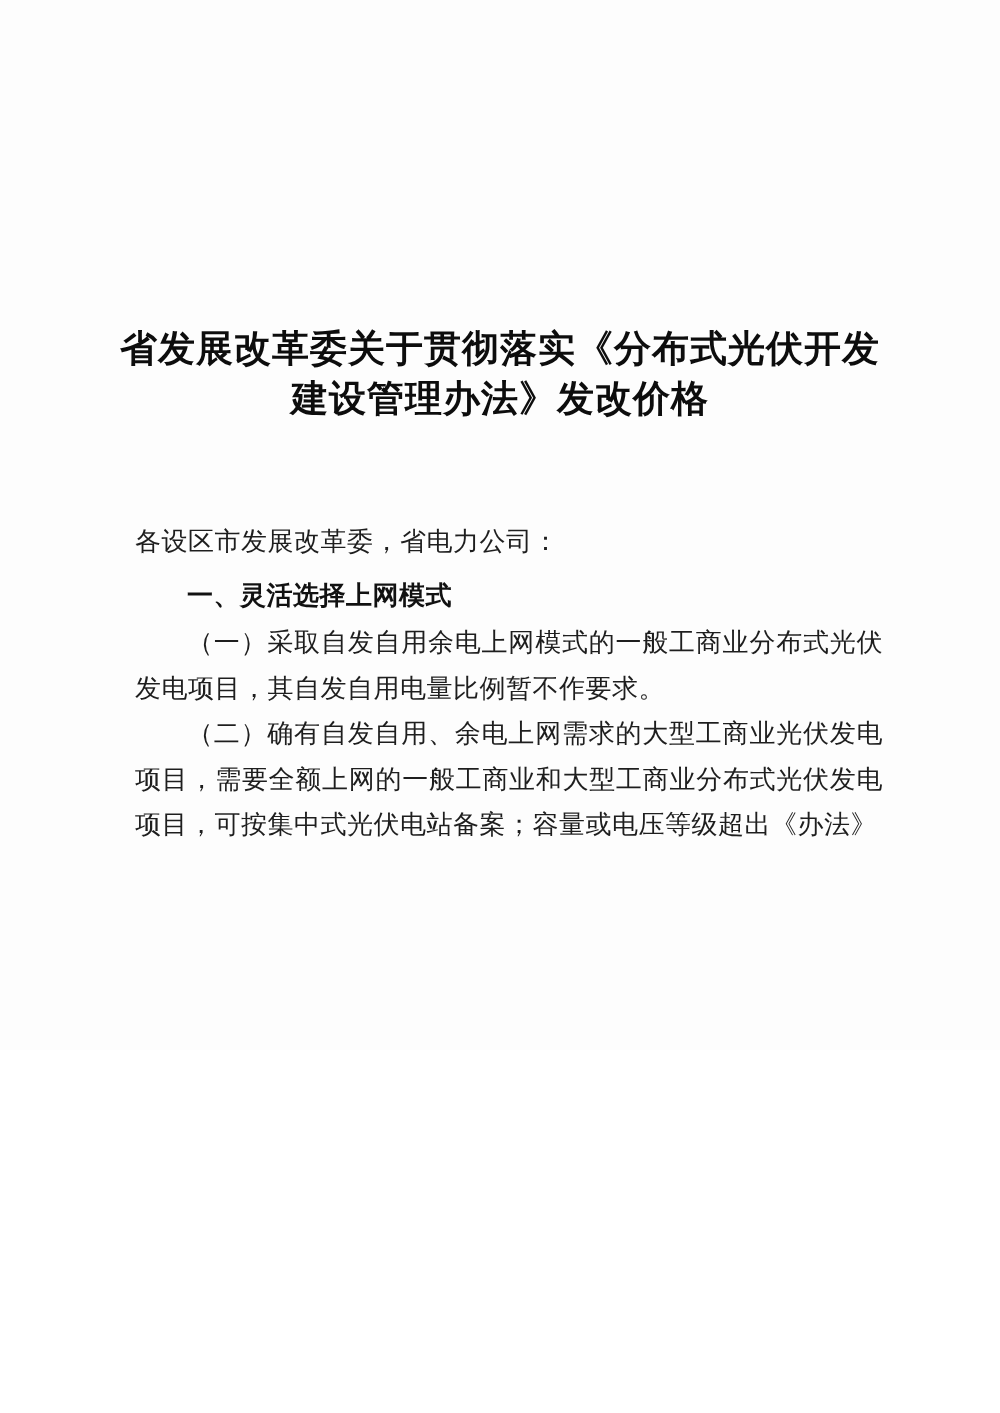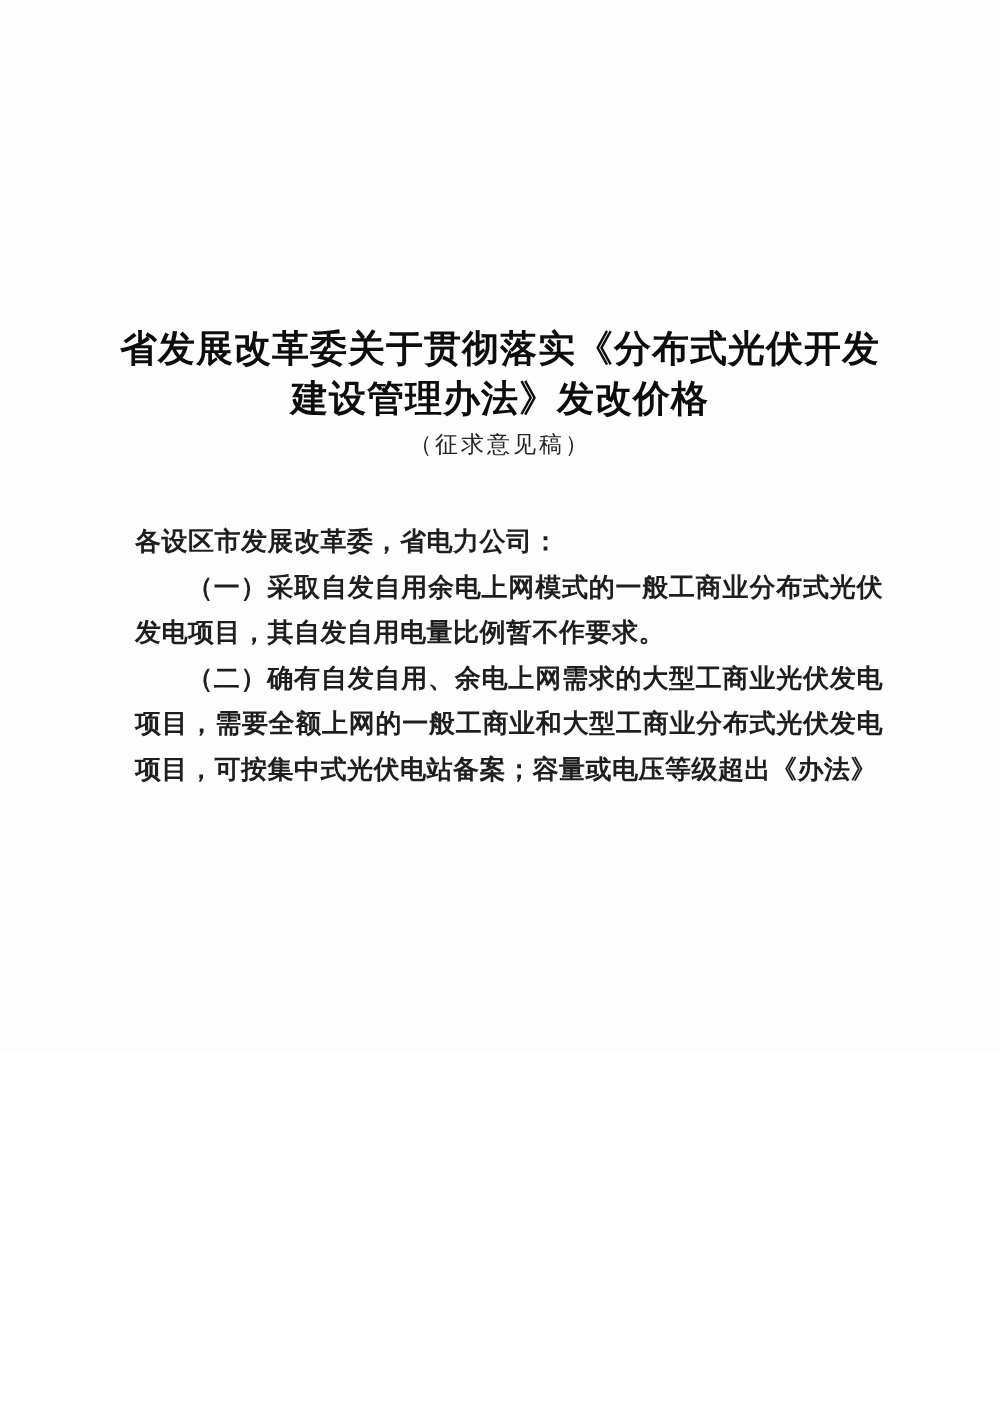--- a/index.html
+++ b/index.html
@@ -48,21 +48,20 @@
     width: 748px;
     font-size: 26px;
     line-height: 45.5px;
     text-align: justify;
     letter-spacing: 0.5px;
   }
   .para {
     margin: 0;
     text-indent: 2em;
     color: #1e1e1e;
-    font-weight: bold;
   }
   .para.salutation {
     text-indent: 0;
   }
   .para.heading {
     font-family: "Liberation Sans", "DejaVu Sans", sans-serif;
     font-weight: 700;
     color: #111111;
     margin-top: 8px;
     margin-bottom: 2px;
@@ -82,23 +81,23 @@
 </head>
 <body>
 
 <div class="page">
 
   <div class="doc-title">
     <div>省发展改革委关于贯彻落实《分布式光伏开发</div>
     <div>建设管理办法》发改价格</div>
   </div>
 
-  <div class="doc-subtitle">（征求意见稿）</div>
 
   <div class="doc-body">
       <p class="para salutation">各设区市发展改革委，省电力公司：</p>
+      <p class="para heading">一、灵活选择上网模式</p>
       <p class="para normal">（一）采取自发自用余电上网模式的一般工商业分布式光伏发电项目，其自发自用电量比例暂不作要求。</p>
       <p class="para normal">（二）确有自发自用、余电上网需求的大型工商业光伏发电项目，需要全额上网的一般工商业和大型工商业分布式光伏发电项目，可按集中式光伏电站备案；容量或电压等级超出《办法》</p>
     </div>
 
   <div class="page-footer">—1—</div>
 
 </div>
 
 </body></html>

